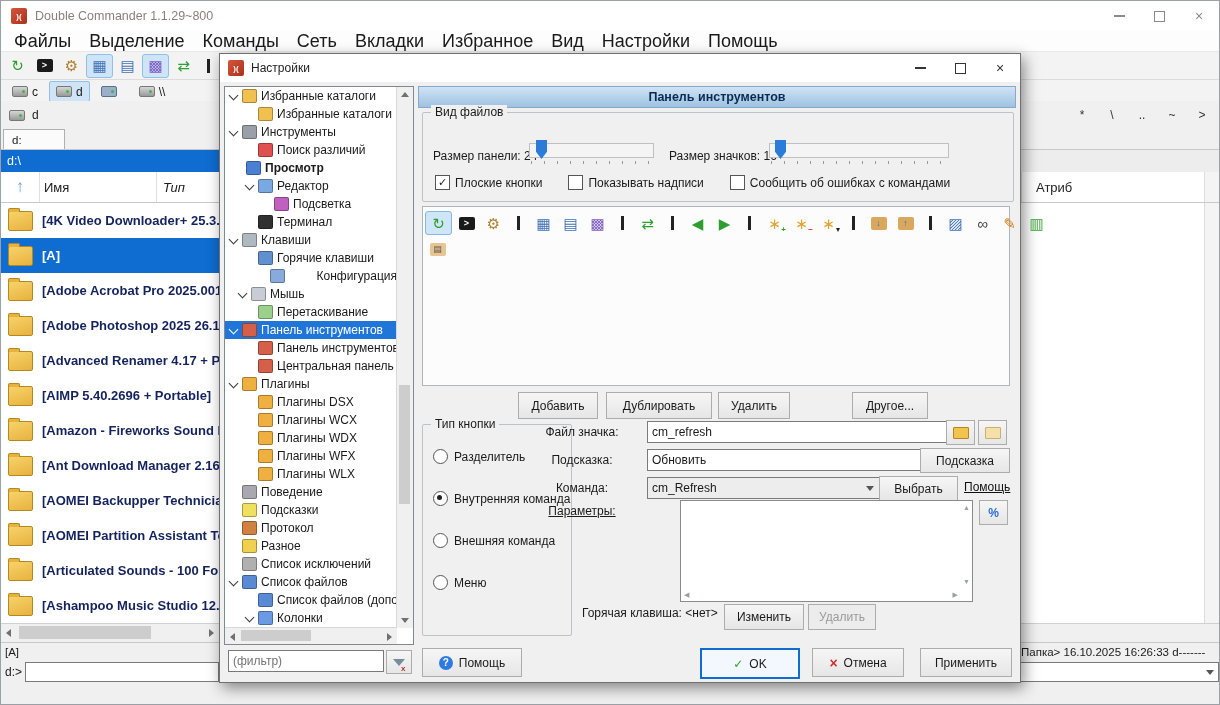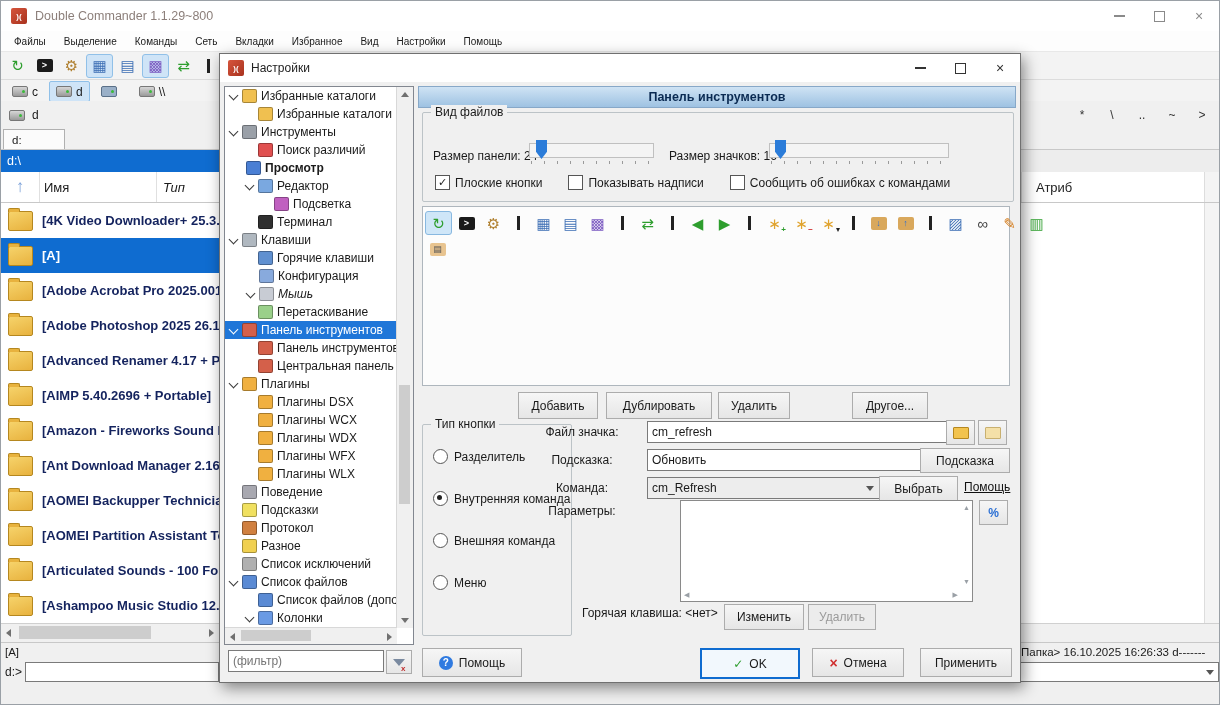--- a/index.html
+++ b/index.html
@@ -9,21 +9,21 @@
   .titlebar{height:30px;background:#ffffff;display:flex;align-items:center;padding:0 0 0 10px;}
   .dc-logo{width:16px;height:16px;border-radius:2px;background:linear-gradient(135deg,#d6553c,#a8321e);
            color:#fff;font-weight:bold;font-size:8px;display:flex;align-items:center;justify-content:center;flex:none;}
   .title-text{margin-left:8px;color:#8c7f7a;font-size:12.5px;}
   .win-ctls{margin-left:auto;display:flex;height:100%;}
   .wbtn{width:40px;height:100%;display:flex;align-items:center;justify-content:center;color:#8a8a8a;}
   .wbtn .bar{width:11px;height:1.5px;background:#8a8a8a;}
   .wbtn .box{width:9px;height:9px;border:1.2px solid #8a8a8a;}
   .wbtn.close{font-size:14px;}
   .menubar{height:20px;display:flex;align-items:center;background:#fdfdfd;padding-left:4px;border-bottom:1px solid #e8e8e8;}
-  .mitem{padding:0 9px;font-size:10px;}
+  .mitem{padding:0 9px;font-size:18px;}
   .toolbar{height:27px;background:#f3f3f3;border-bottom:1px solid #dcdcdc;display:flex;align-items:center;padding-left:4px;gap:2px;}
   .tbico{position:relative;width:25px;height:22px;display:flex;align-items:center;justify-content:center;font-size:15px;border-radius:3px;flex:none;}
   .tbico.togg{background:#cfe4f7;border:1px solid #90c0e8;}
   .tbico.on{background:#cfe6f8;border:1px solid #88b8e0;}
   .tbico .g{line-height:1;}
   .tbico .g.boxed{width:16px;height:13px;border-radius:2px;display:flex;align-items:center;justify-content:center;font-size:9px;font-weight:bold;}
   .tbico .badge{position:absolute;right:1px;bottom:0;font-size:8px;font-weight:bold;line-height:1;}
   .tb-sep{width:3px;height:14px;background:#222;margin:0 9px;flex:none;}
   .drivebar{height:23px;background:#f3f3f3;border-bottom:1px solid #cccccc;display:flex;align-items:center;padding-left:4px;gap:4px;}
   .drv{height:19px;padding:0 6px;display:flex;align-items:center;gap:4px;font-size:12px;border-radius:2px;border:1px solid transparent;}
@@ -400,26 +400,26 @@
           <div class="trow" style="padding-left: 4px;">
             <span class="chev"></span>
             <span class="ticon" style="background: rgb(176, 184, 192);"></span>
             <span>Клавиши</span>
           </div>
           <div class="trow" style="padding-left: 20px;">
             <span class="chev" style="visibility: hidden;"></span>
             <span class="ticon" style="background: rgb(96, 144, 208);"></span>
             <span>Горячие клавиши</span>
           </div>
-          <div class="trow" style="padding-left: 21px;">
+          <div class="trow" style="padding-left: 4px; justify-content: space-between;">
             <span class="chev" style="visibility: hidden;"></span>
             <span class="ticon" style="background: rgb(136, 170, 221);"></span>
             <span>Конфигурация</span>
           </div>
-          <div class="trow" style="padding-left: 21px; font-style: italic;">
+          <div class="trow" style="padding-left: 13px;">
             <span class="chev"></span>
             <span class="ticon" style="background: rgb(200, 204, 212);"></span>
             <span>Мышь</span>
           </div>
           <div class="trow" style="padding-left: 20px;">
             <span class="chev" style="visibility: hidden;"></span>
             <span class="ticon" style="background: rgb(154, 208, 138);"></span>
             <span>Перетаскивание</span>
           </div>
           <div class="trow sel" style="padding-left: 4px;">
@@ -672,21 +672,21 @@
     <span class="btn" style="position:absolute;left:700px;top:394px;width:88px;height:23px;">Подсказка</span>
 
     <span class="flabel" style="left:300px;top:427px;">Команда:</span>
     <span class="combo" style="left:427px;top:423px;width:224px;height:20px;">
         <span>cm_Refresh</span>
         <span class="chev-dn"></span>
       </span>
     <span class="btn" style="position:absolute;left:659px;top:422px;width:77px;height:23px;">Выбрать</span>
     <span class="lnk" style="left:744px;top:426px;">Помощь</span>
 
-    <span class="flabel" style="left:300px;top:450px;">Параметры:</span>
+    <span class="flabel" style="left:300px;top:450px;text-decoration:underline;">Параметры:</span>
     <div class="params-box">
       <span class="pv-mark" style="right:2px;top:3px;">▲</span>
       <span class="pv-mark" style="right:2px;bottom:16px;">▼</span>
       <span class="pv-mark" style="left:3px;bottom:3px;">◀</span>
       <span class="pv-mark" style="right:14px;bottom:3px;">▶</span>
     </div>
     <span class="btn" style="position:absolute;left:759px;top:446px;width:27px;height:23px;color:#2a6fd4;font-weight:bold;">%</span>
 
     <span class="hotkey-lbl">Горячая клавиша: &lt;нет&gt;</span>
     <span class="btn" style="position:absolute;left:504px;top:550px;width:78px;height:24px;">Изменить</span>

